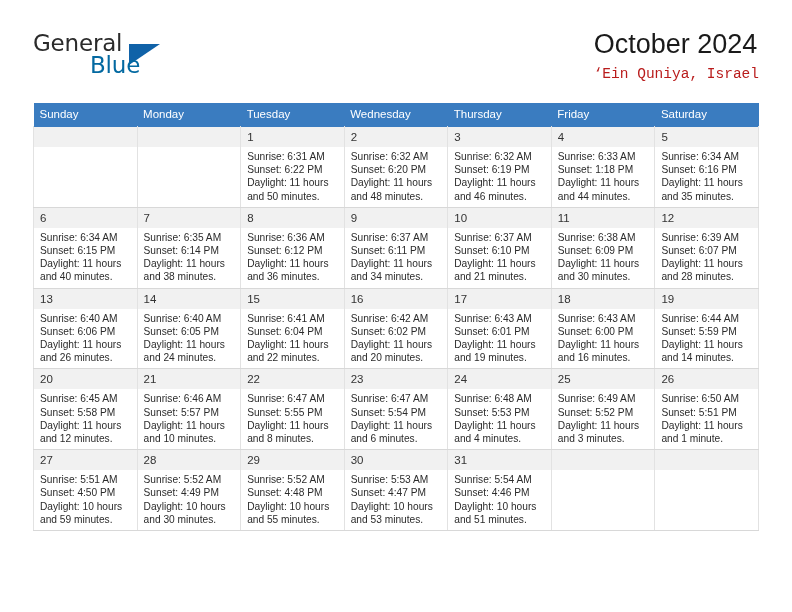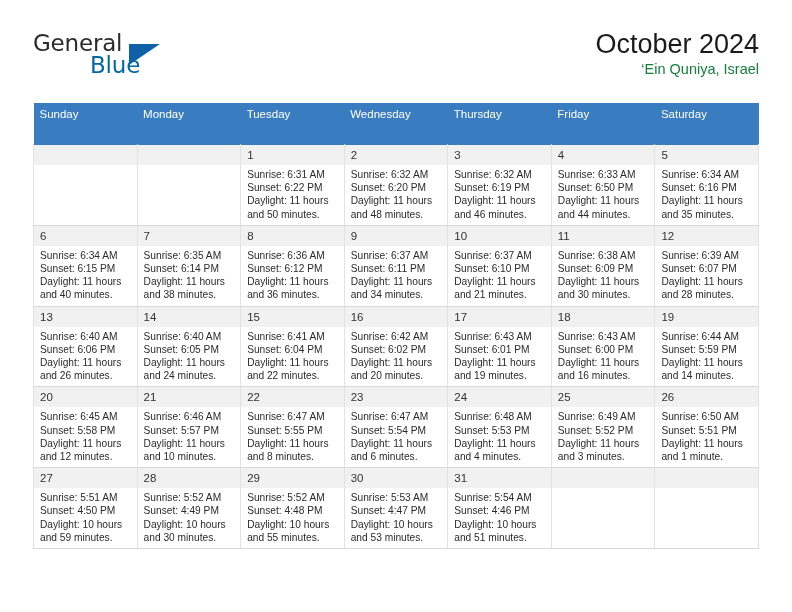--- a/index.html
+++ b/index.html
@@ -63,53 +63,54 @@
     width: 0;
     height: 0;
     border-left: 31px solid #1062a8;
     border-bottom: 21px solid transparent;
   }
 
   .title-block {
     position: absolute;
     right: 0;
     top: 0;
-    text-align: right;
   }
   .cal-title {
     font-size: 27px;
     color: #1a1a1a;
     font-weight: 400;
     line-height: 32px;
     white-space: nowrap;
   }
   .cal-location {
+    margin-top: 5px;
     font-size: 14.5px;
-    color: #15803d;
+    color: #b91c1c;
     font-weight: 400;
     line-height: 18px;
     white-space: nowrap;
+    font-family: Liberation Mono, monospace;
   }
 
   
   .calendar {
     position: absolute;
     left: 33px;
     top: 103px;
     width: 726px;
     border-collapse: collapse;
     table-layout: fixed;
   }
   .calendar th {
     background: #3a7cc0;
     color: #ffffff;
     font-size: 11.5px;
     font-weight: 400;
     text-align: left;
-    padding: 5px 0 24px 6px;
+    padding: 5px 0 6px 6px;
     height: 11px;
     border: none;
   }
   .calendar td {
     width: 103.7px;
     vertical-align: top;
     padding: 0;
     border-left: 1px solid #e2e2e2;
     border-right: 1px solid #e2e2e2;
     border-top: 1px solid #3a7cc0;
@@ -209,21 +210,21 @@
               <div>Sunrise: 6:32 AM</div>
               <div>Sunset: 6:19 PM</div>
               <div class="daylight">Daylight: 11 hours</div>
               <div class="daylight">and 46 minutes.</div>
             </div>
           </td>
           <td>
             <span class="daynum">4</span>
             <div class="info">
               <div>Sunrise: 6:33 AM</div>
-              <div>Sunset: 6:50 PM</div>
+              <div>Sunset: 1:18 PM</div>
               <div class="daylight">Daylight: 11 hours</div>
               <div class="daylight">and 44 minutes.</div>
             </div>
           </td>
           <td>
             <span class="daynum">5</span>
             <div class="info">
               <div>Sunrise: 6:34 AM</div>
               <div>Sunset: 6:16 PM</div>
               <div class="daylight">Daylight: 11 hours</div>

